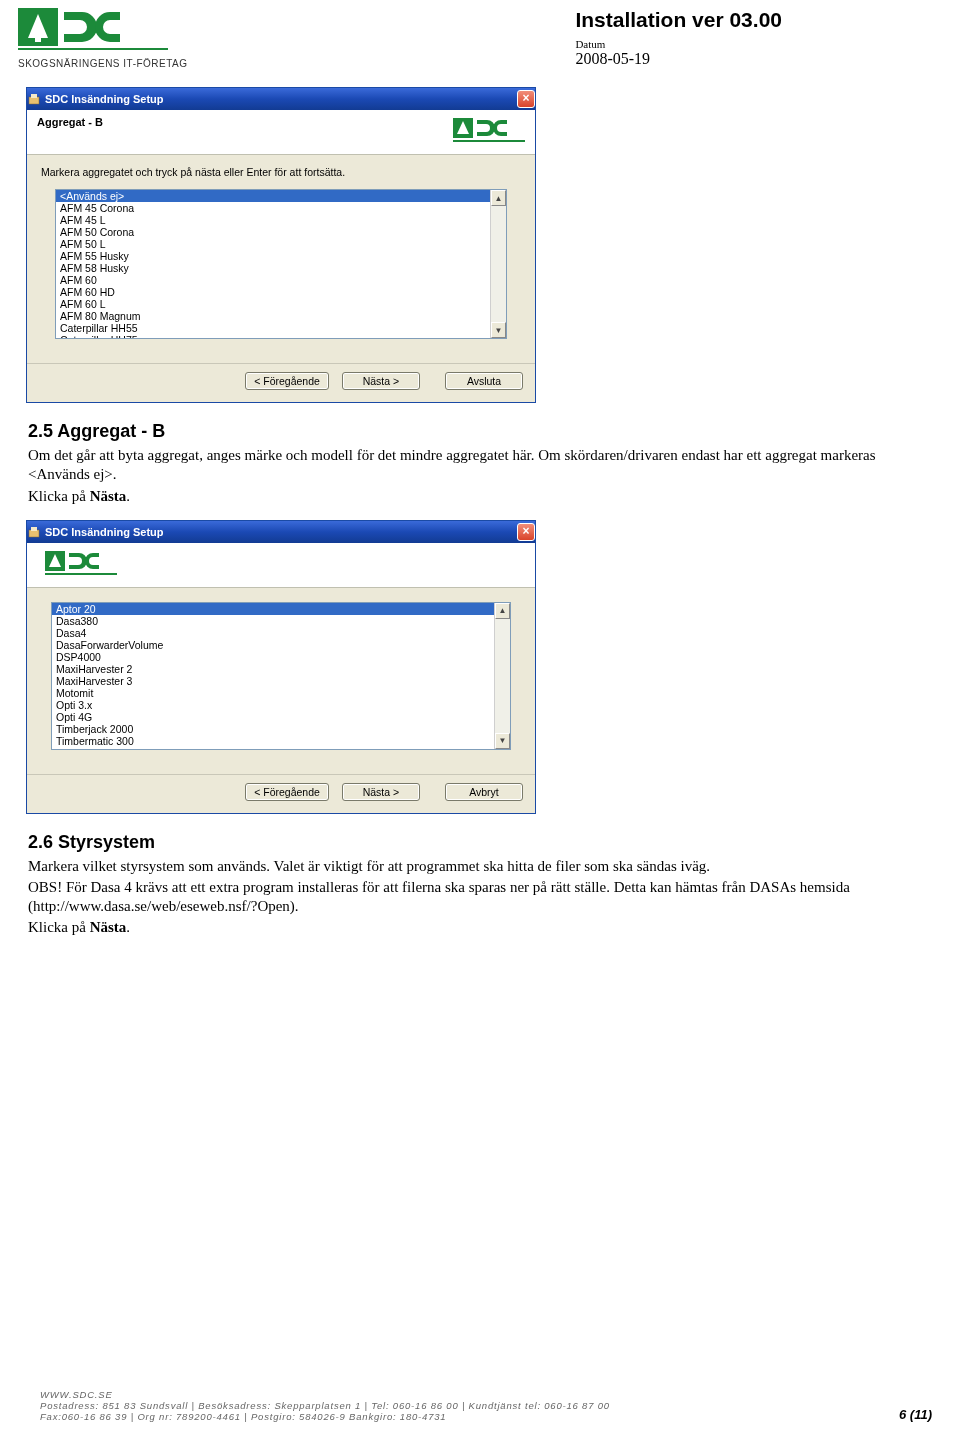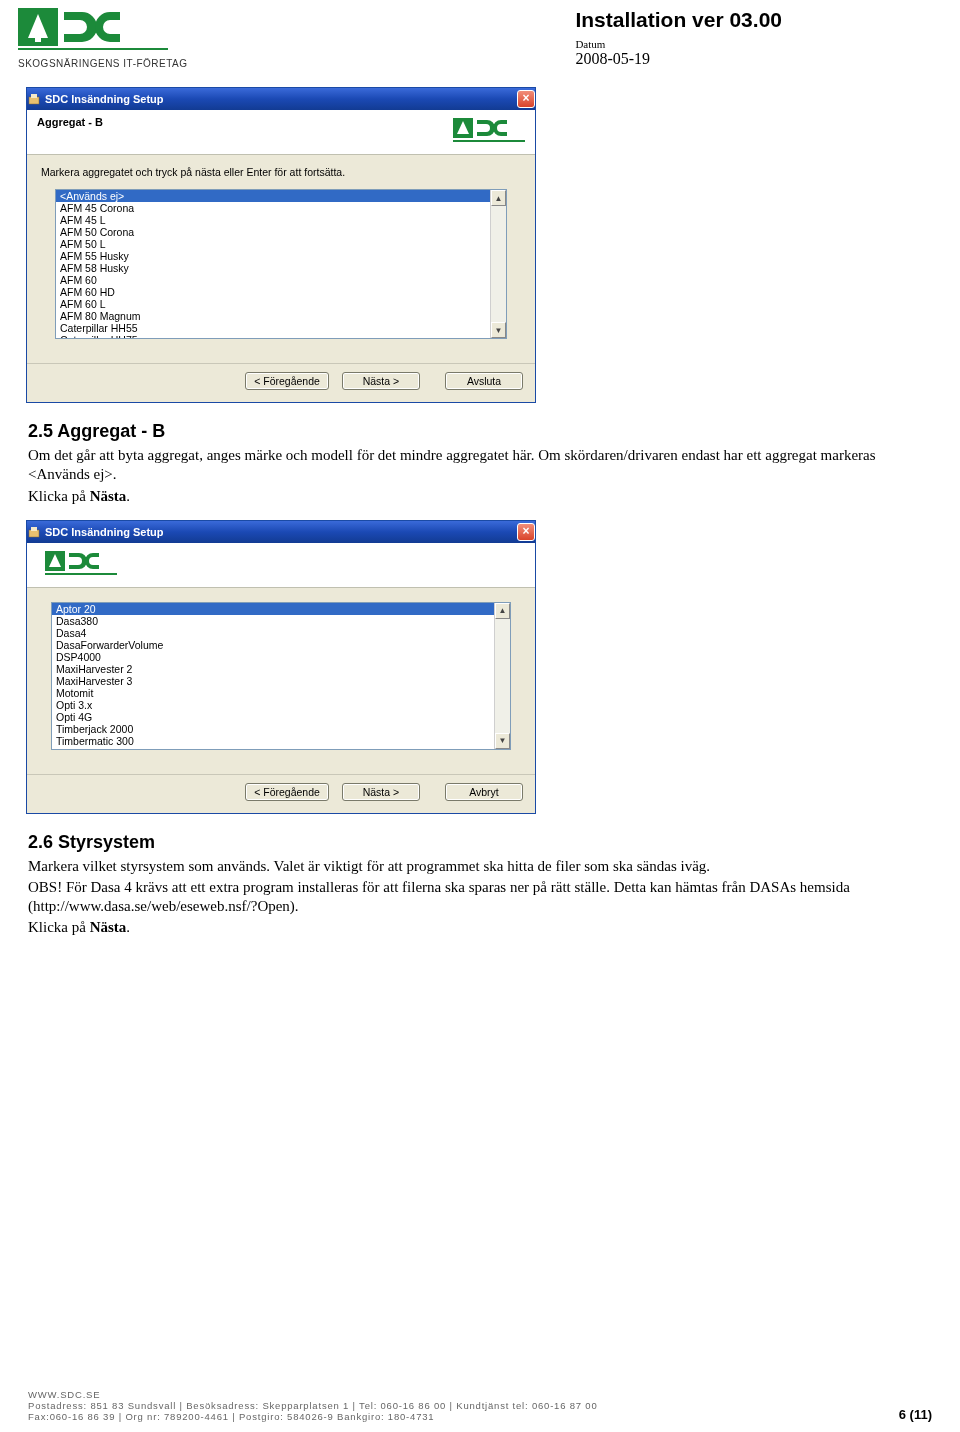--- a/index.html
+++ b/index.html
@@ -214,26 +214,27 @@
     margin: 0 0 4px 0;
   }
   .section-text {
     font-size: 15px;
     line-height: 1.28;
     margin: 0 0 2px 0;
   }
   .footer {
     position: absolute;
     bottom: 10px;
-    left: 28px;
+    left: 40px;
     right: 28px;
     font-family: Arial, Helvetica, sans-serif;
     font-size: 9.5px;
     color: #666;
     letter-spacing: 0.8px;
+    font-style: italic;
   }
   .footer .www {
     font-size: 9.5px;
     letter-spacing: 0.8px;
   }
   .footer .pagenum {
     position: absolute;
     right: 0;
     bottom: 0;
     font-size: 13px;

